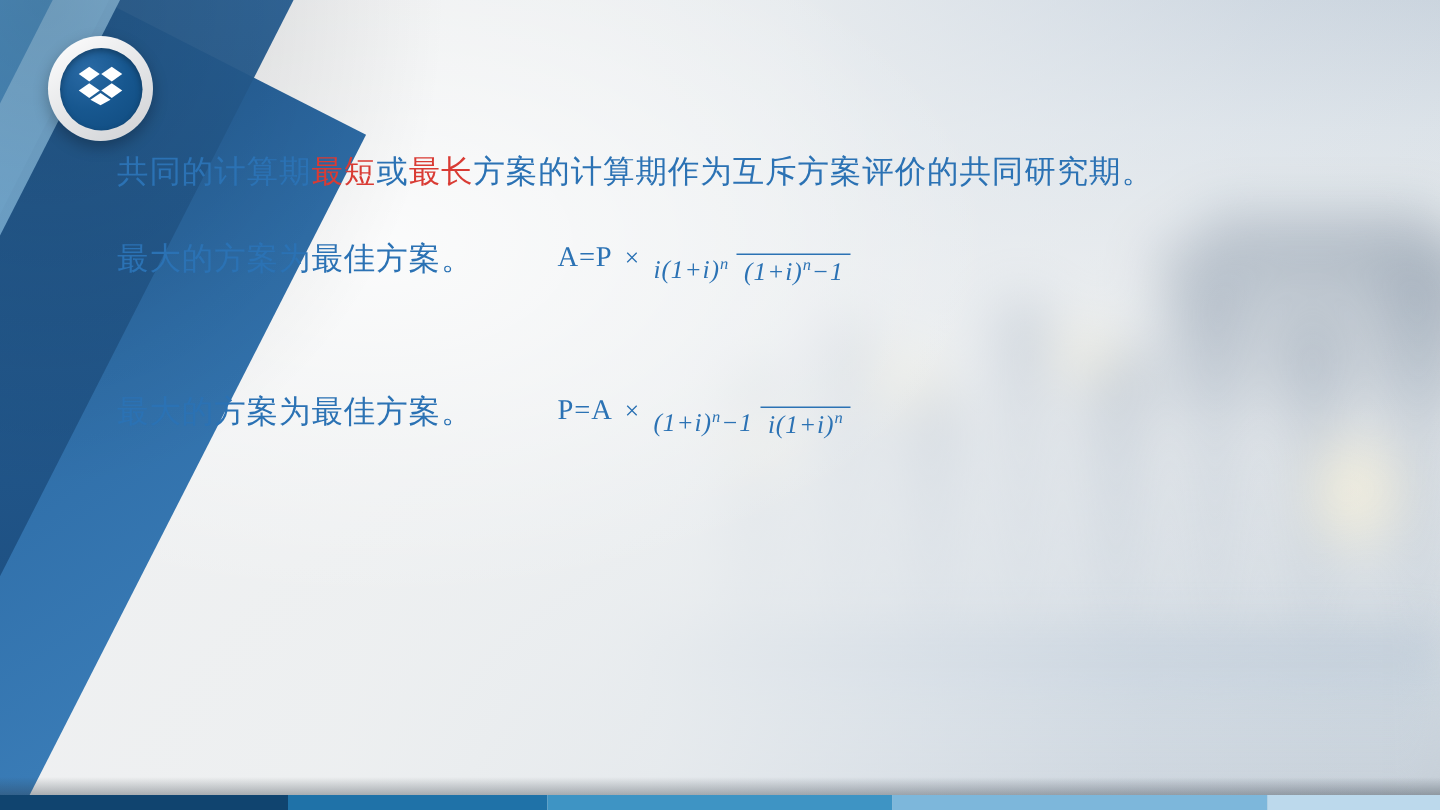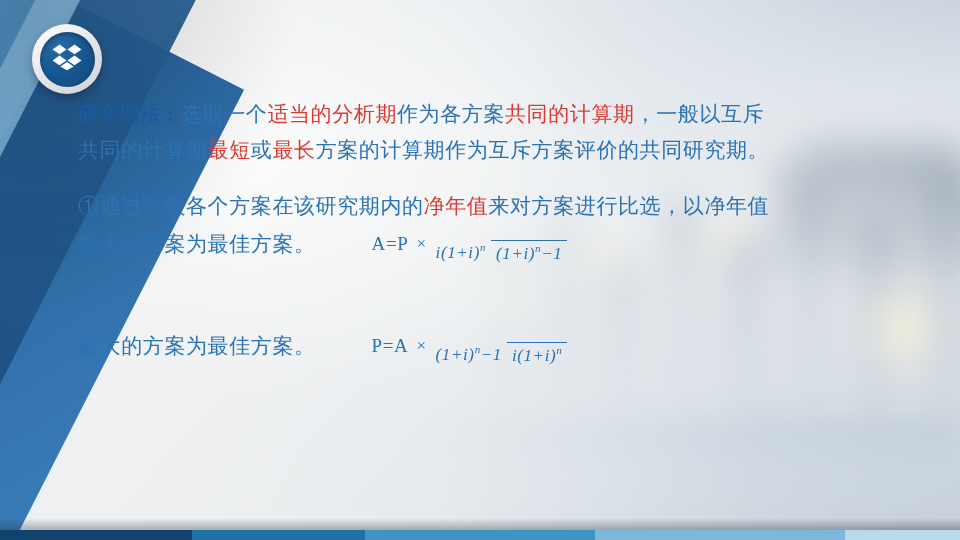--- a/index.html
+++ b/index.html
@@ -237,31 +237,25 @@
           </g>
         </svg>
       </span>
     </div>
   </div>
 
   <div class="content">
 
     <div class="para p-lead">
       <span class="ln">
-        <span class="strong">研究期法：</span><span class="blue">选取一个</span><span class="red">适当的分析期</span><span class="blue">作为各方案</span><span class="red">共同的计算期</span><span class="blue">，一般以互斥</span>
-      </span>
-      <span class="ln">
         <span class="blue">共同的计算期</span><span class="red">最短</span><span class="blue">或</span><span class="red">最长</span><span class="blue">方案的计算期作为互斥方案评价的共同研究期。</span>
       </span>
     </div>
 
     <div class="para p-item-1">
-      <span class="ln">
-        <span class="blue">①通过比较各个方案在该研究期内的</span><span class="red">净年值</span><span class="blue">来对方案进行比选，以净年值</span>
-      </span>
       <span class="formula-row">
         <span class="blue tail">最大的方案为最佳方案。</span>
         <span class="formula">
           <span class="lead">A=P</span>
           <span class="times">×</span>
           <span class="frac">
             <span class="num"><span>i(1+i)</span><sup>n</sup></span>
             <span class="den"><span>(1+i)</span><sup>n</sup><span>−1</span></span>
           </span>
         </span>

